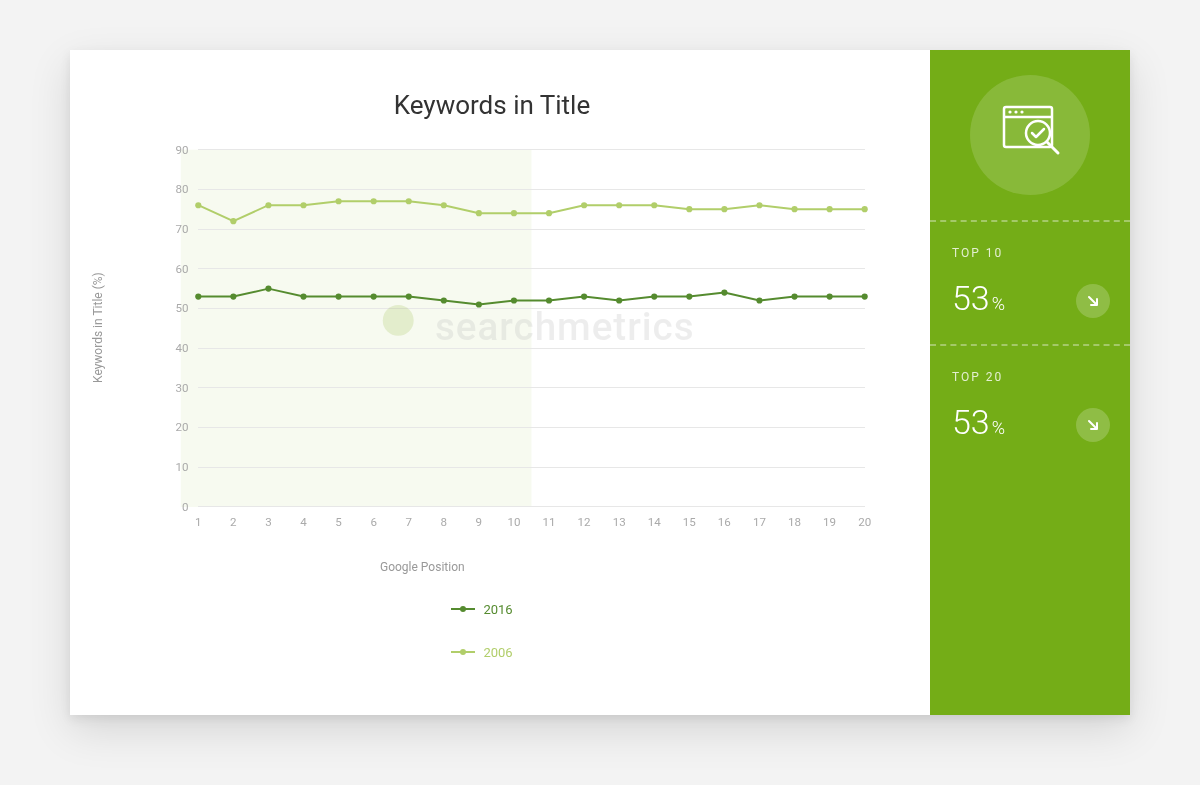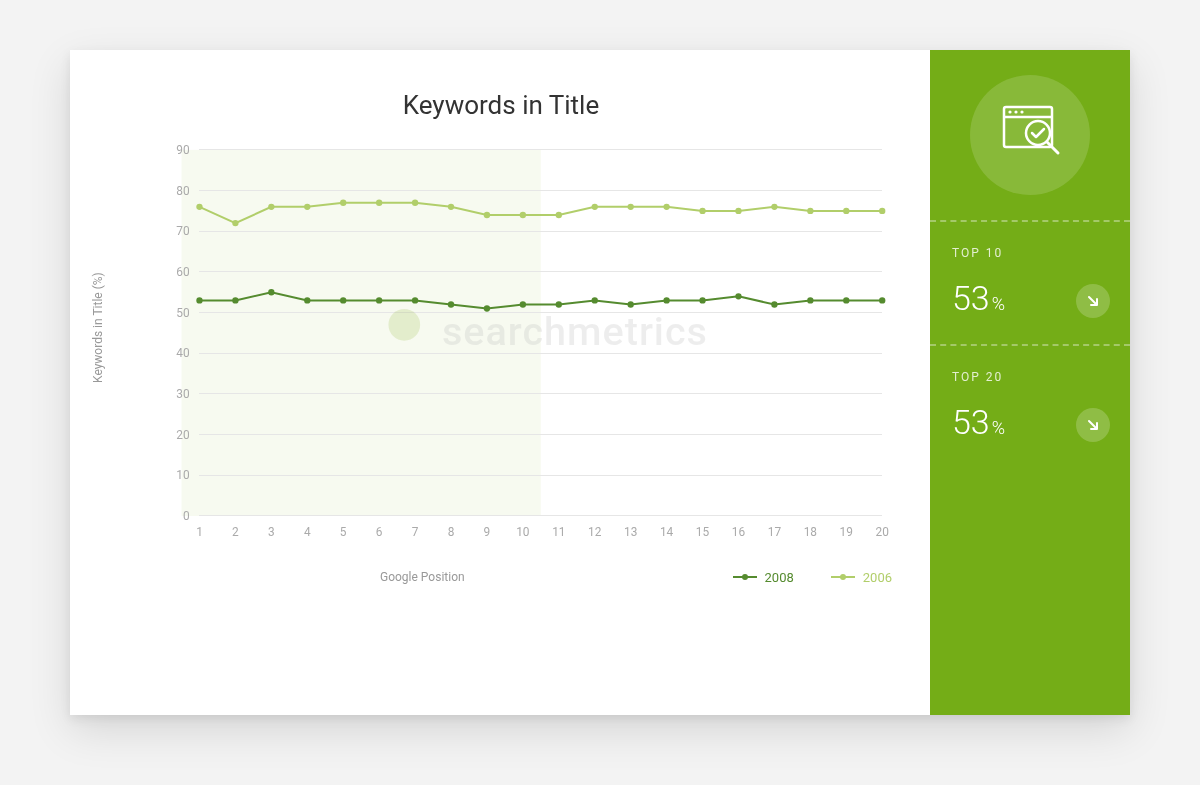--- a/index.html
+++ b/index.html
@@ -21,21 +21,21 @@
     top: 50px;
     right: 70px;
     bottom: 70px;
     background: #fff;
     box-shadow: 0 15px 40px rgba(0,0,0,0.12), 0 4px 10px rgba(0,0,0,0.08);
     display: flex;
   }
   .chart-pane {
     flex: 1 1 auto;
     position: relative;
-    padding: 30px 18px 20px 20px;
+    padding: 30px 36px 20px 20px;
   }
   .chart-title {
     text-align: center;
     font-size: 26px;
     font-weight: 400;
     color: #333;
     margin: 10px 0 20px 0;
   }
   .chart-wrap {
     position: relative;
@@ -52,21 +52,21 @@
     color: #999;
     white-space: nowrap;
   }
   svg.chart { display:block; width:100%; }
   .grid-line { stroke: #e6e6e6; stroke-width:1; shape-rendering:crispEdges; }
   .tick-label { fill:#aaa; font-size:12px; }
   .x-tick-label { fill:#aaa; font-size:12px; text-anchor:middle; }
   .shade { fill:rgba(150,190,60,0.08); }
   .watermark { fill:#bbb; opacity:0.25; font-size:40px; font-weight:500; text-anchor:middle; letter-spacing:1px; }
   .wm-leaf { fill:#88b22a; opacity:0.18; }
-  .legend { display:flex; justify-content:flex-end; align-items:center; gap:37px; margin-top:14px; margin-right:20px; font-size:13px; color:#888;}
+  .legend { display:flex; justify-content:flex-end; align-items:center; gap:28px; margin-top:14px; margin-right:20px; font-size:13px; color:#888;flex-direction:column;}
   .legend .xtitle { margin-right:auto; margin-left:290px; color:#999; font-size:12px;}
   .legend-item { display:flex; align-items:center; gap:8px;}
   .legend-swatch { width:24px; height:8px; position:relative;}
   .legend-swatch::before { content:""; position:absolute; left:0; right:0; top:3px; height:2px; background:currentColor;}
   .legend-swatch::after { content:""; position:absolute; left:9px; top:1px; width:6px; height:6px; border-radius:50%; background:currentColor;}
 
   
   .side {
     width: 200px;
     background: #74ad17;
@@ -218,21 +218,21 @@
             <circle cx="667.3684210526316" cy="71.66666666666666" r="3.2" fill="#b1ce6a"></circle>
             <circle cx="703.6842105263157" cy="71.66666666666666" r="3.2" fill="#b1ce6a"></circle>
             <circle cx="740" cy="71.66666666666666" r="3.2" fill="#b1ce6a"></circle>
           </svg>
       </div>
 
       <div class="legend">
         <span class="xtitle">Google Position</span>
         <div class="legend-item" style="color:#558b2f">
           <span class="legend-swatch"></span>
-          <span>2008</span>
+          <span>2016</span>
         </div>
         <div class="legend-item" style="color:#b1ce6a">
           <span class="legend-swatch"></span>
           <span>2006</span>
         </div>
       </div>
     </div>
 
     <div class="side">
       <div class="side-icon-wrap">

